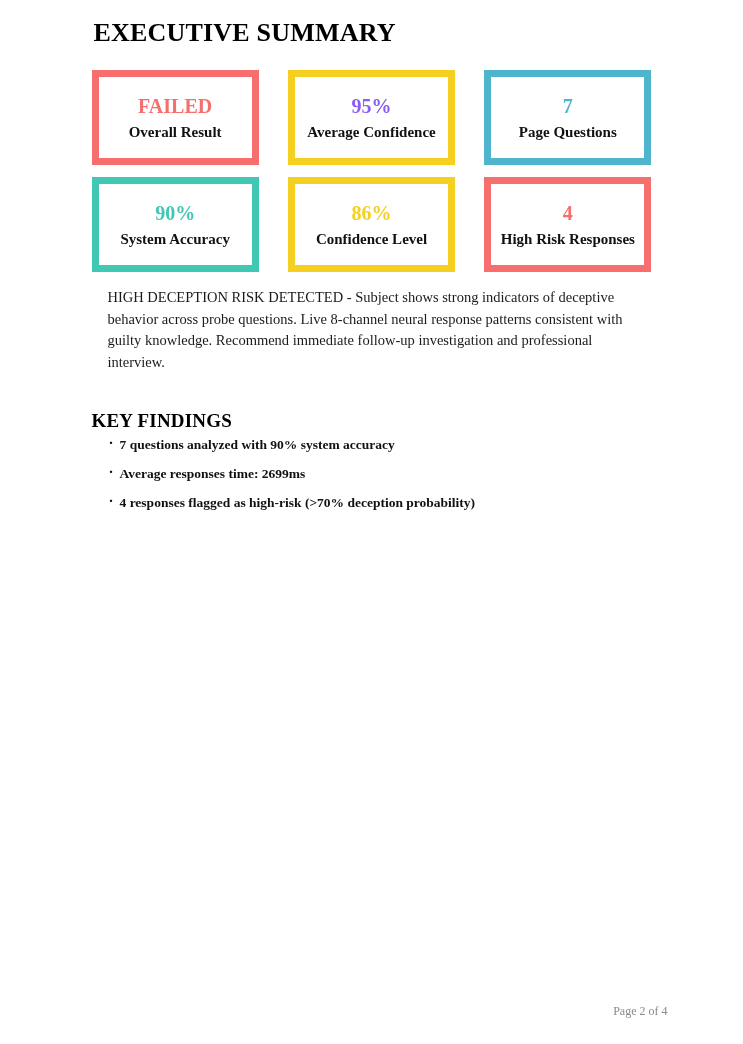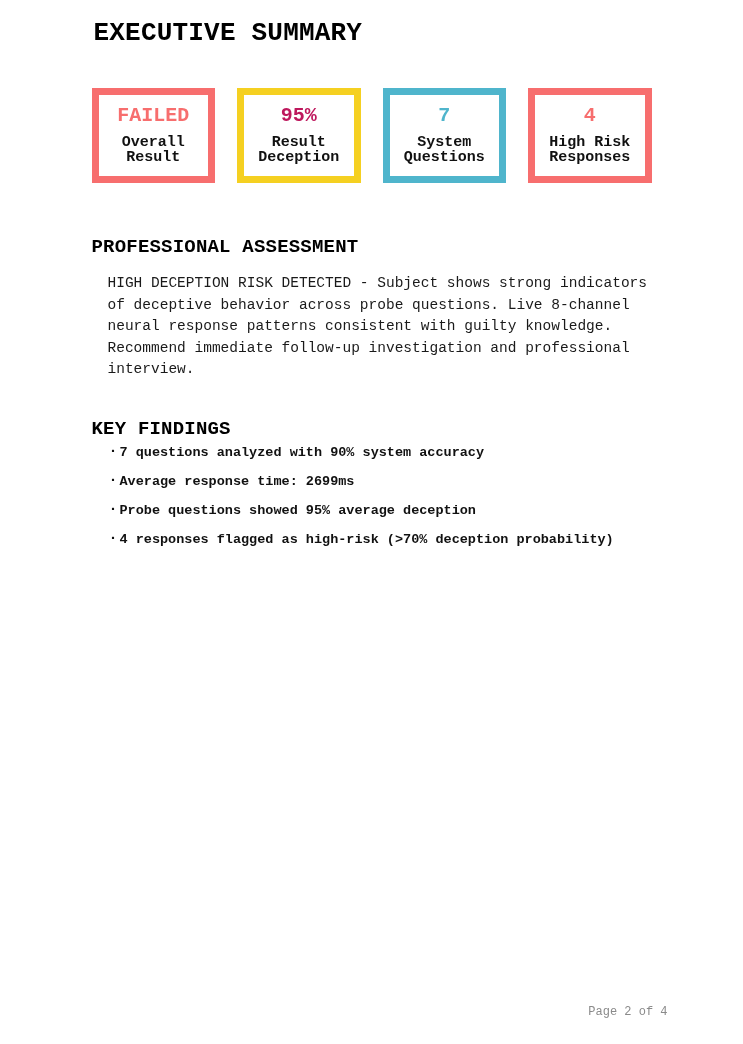--- a/index.html
+++ b/index.html
@@ -1,35 +1,35 @@
 <!DOCTYPE html>
 <html><head>
 <meta charset="utf-8">
 <style>
   html,body { margin:0; padding:0; background:#ffffff; }
   .page {
     position:relative;
     width:656px; height:1044px;
     margin:0 auto;
     background:#ffffff;
-    font-family:Liberation Mono, monospace;
+    font-family:Liberation Serif, serif;
     color:#111111;
     overflow:hidden;
   }
   .content { padding:0 48px; }
   .doc-title {
     margin:0; padding-top:18px; margin-left:2px;
     font-size:26px; font-weight:700; color:#000000;
     letter-spacing:0.2px;
   }
   .cards {
-    margin-top:40px;
+    margin-top:22px;
     display:grid;
-    grid-template-columns:repeat(4, 1fr);
-    gap:12px 22px;
+    grid-template-columns:repeat(3, 1fr);
+    gap:12px 29px;
   }
   .card {
     box-sizing:border-box;
     height:95px;
     border:7px solid #cccccc;
     background:#ffffff;
     display:flex; flex-direction:column;
     align-items:center; justify-content:center;
     text-align:center;
   }
@@ -75,45 +75,51 @@
     <h1 class="doc-title">EXECUTIVE SUMMARY</h1>
 
     <div class="cards">
 
       <div class="card" style="border-color: rgb(247, 110, 110);">
         <div class="card-value" style="color: rgb(247, 110, 110);">FAILED</div>
         <div class="card-label">Overall Result</div>
       </div>
 
       <div class="card" style="border-color: rgb(245, 208, 33);">
-        <div class="card-value" style="color: #be185d; text-align: center;">95%</div>
-        <div class="card-label">Result Deception</div>
+        <div class="card-value" style="color: #8b5cf6; text-align: center;">95%</div>
+        <div class="card-label">Average Confidence</div>
       </div>
 
       <div class="card" style="border-color: rgb(79, 181, 204);">
         <div class="card-value" style="color: rgb(79, 181, 204);">7</div>
-        <div class="card-label">System Questions</div>
+        <div class="card-label">Page Questions</div>
       </div>
 
+      <div class="card" style="border-color: rgb(64, 200, 180);">
+        <div class="card-value" style="color: rgb(64, 200, 180);">90%</div>
+        <div class="card-label">System Accuracy</div>
+      </div>
 
+      <div class="card" style="border-color: rgb(245, 208, 33);">
+        <div class="card-value" style="color: rgb(245, 208, 33);">86%</div>
+        <div class="card-label">Confidence Level</div>
+      </div>
 
       <div class="card" style="border-color: rgb(247, 110, 110);">
         <div class="card-value" style="color: rgb(247, 110, 110);">4</div>
         <div class="card-label">High Risk Responses</div>
       </div>
 
     </div>
 
-    <h2 class="section-heading assessment-heading">PROFESSIONAL ASSESSMENT</h2>
     <p class="assessment-body">HIGH DECEPTION RISK DETECTED - Subject shows strong indicators of deceptive behavior across probe questions. Live 8-channel neural response patterns consistent with guilty knowledge. Recommend immediate follow-up investigation and professional interview.</p>
 
     <h2 class="section-heading findings-heading">KEY FINDINGS</h2>
     <div class="findings-list">
       <div class="finding-item">7 questions analyzed with 90% system accuracy</div>
-      <div class="finding-item">Average response time: 2699ms</div>
-      <div class="finding-item">Probe questions showed 95% average deception</div>
+      <div class="finding-item">Average responses time: 2699ms</div>
       <div class="finding-item">4 responses flagged as high-risk (&gt;70% deception probability)</div>
     </div>
 
   </div>
 
   <div class="page-number">Page 2 of 4</div>
 </div>
 
 </body></html>

